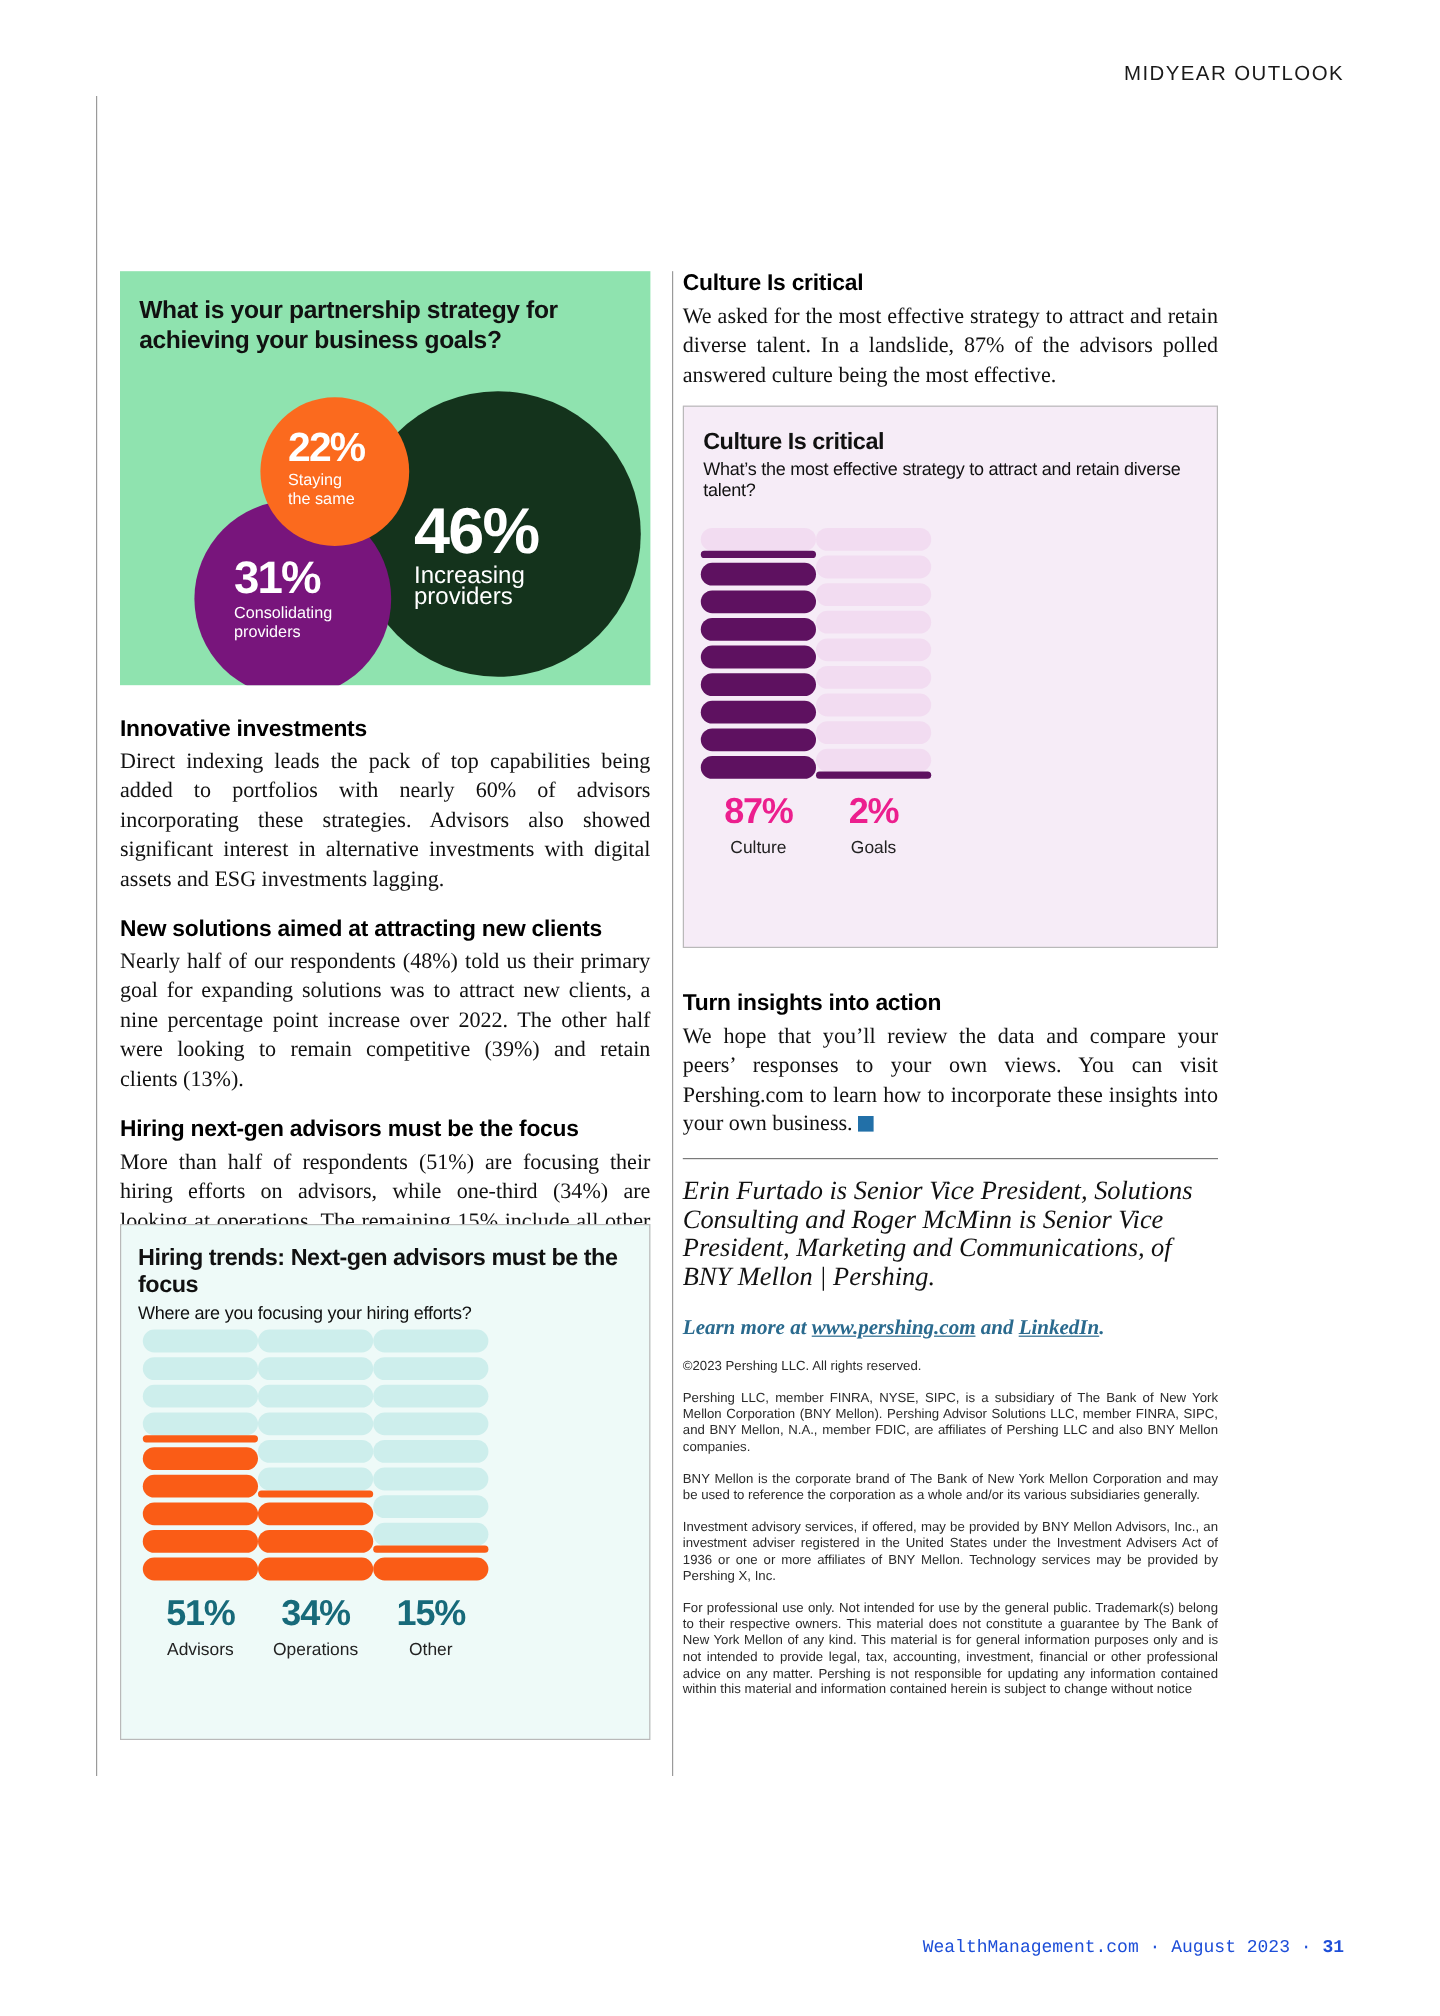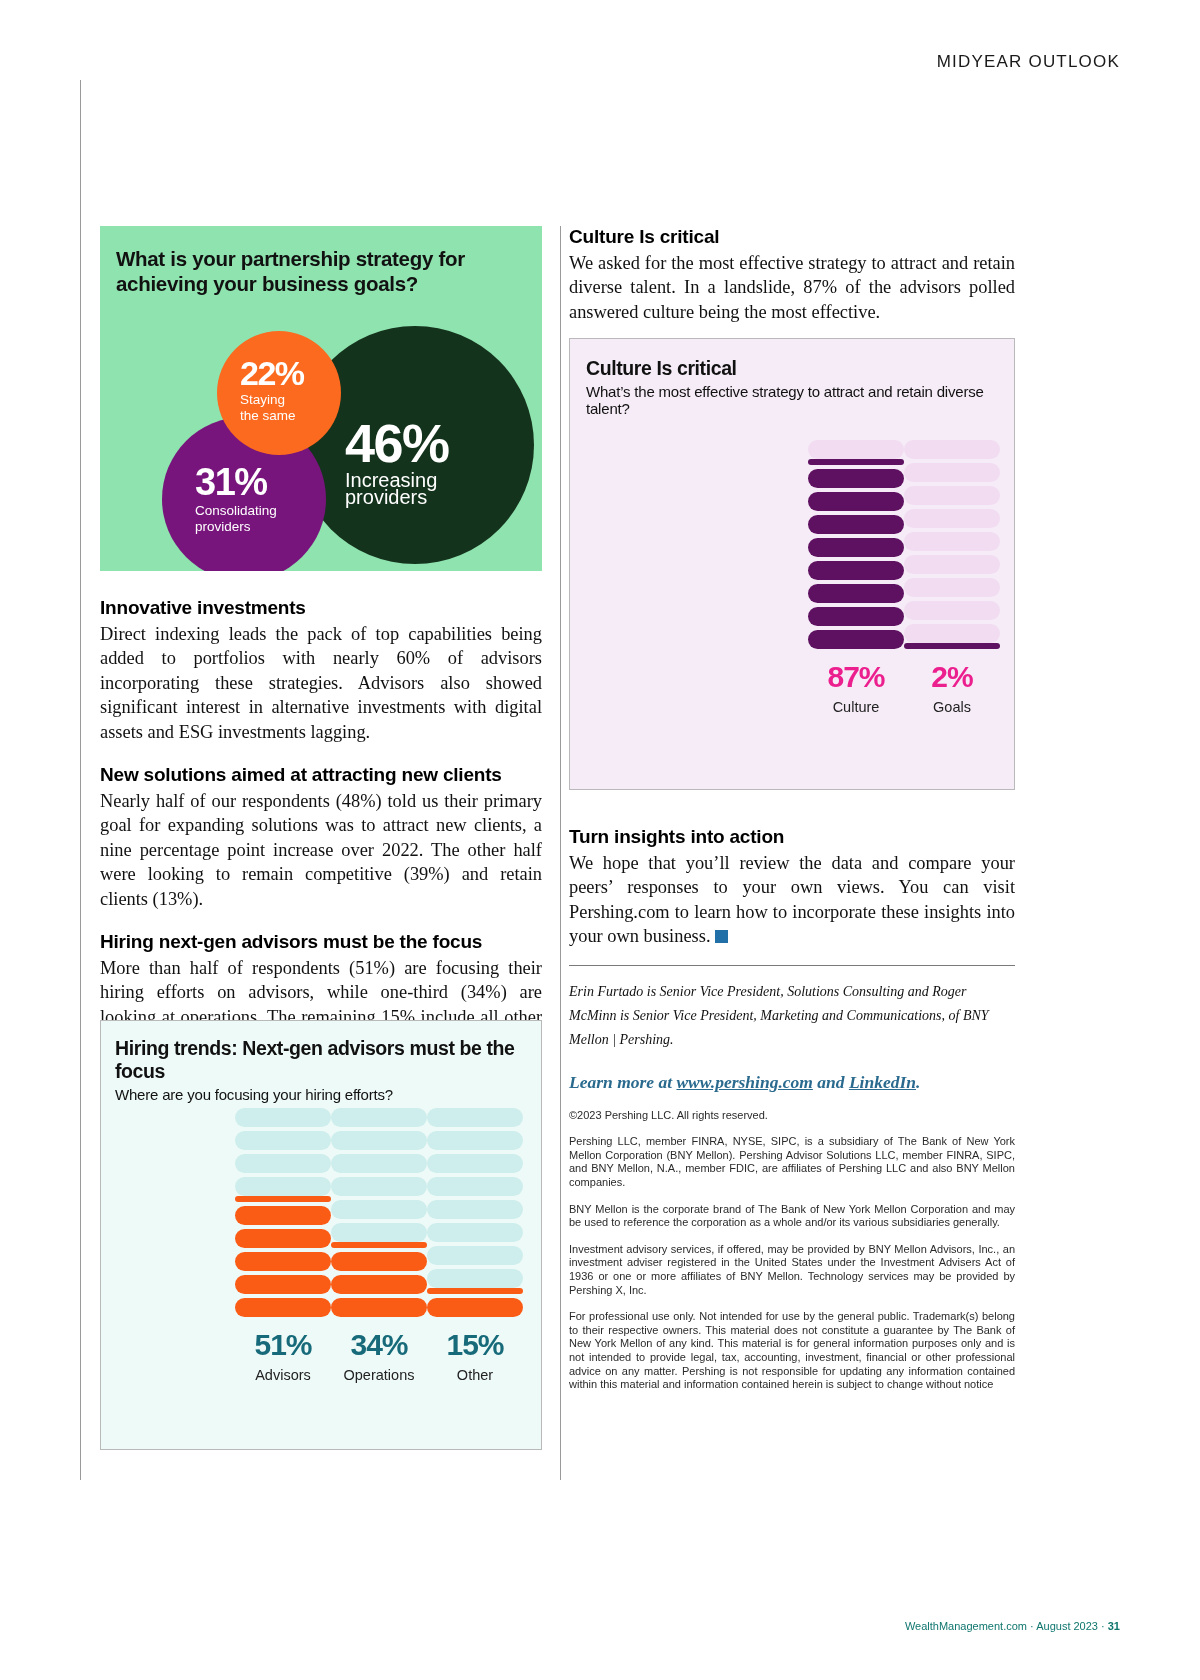--- a/index.html
+++ b/index.html
@@ -149,21 +149,21 @@
   }
   .chart-card .cs {
     font-family: "Liberation Sans", sans-serif;
     font-size: 15px;
     color: #111;
     margin-top: 3px;
     letter-spacing: -0.2px;
   }
   .bars {
     display: flex;
-    justify-content: flex-end;
+    justify-content: flex-start;
     align-items: flex-end;
   }
   .bar-col {
     display: flex;
     flex-direction: column;
     align-items: center;
   }
   .stack {
     display: flex;
     flex-direction: column-reverse;
@@ -221,21 +221,21 @@
 
   
   .hr-thin {
     border: none;
     border-top: 1px solid #7a7a7a;
     margin: 16px 0 14px 0;
   }
   .byline {
     font-family: "Liberation Serif", serif;
     font-style: italic;
-    font-size: 14px;
+    font-size: 22px;
     line-height: 24px;
     color: #111;
   }
   .learn {
     font-family: "Liberation Serif", serif;
     font-style: italic;
     font-weight: bold;
     font-size: 17.5px;
     color: #2a6a8e;
     margin-top: 20px;
@@ -256,23 +256,23 @@
     background: #2270a8;
     vertical-align: -1px;
     margin-left: 4px;
   }
 
   
   .footer {
     position: absolute;
     right: 80px;
     bottom: 48px;
-    font-family: Liberation Sans, sans-serif;
-    font-size: 11px;
-    color: #0f766e;
+    font-family: Liberation Mono, monospace;
+    font-size: 15px;
+    color: #1d4ed8;
   }
   .footer .pg { font-weight: bold; }
 </style>
 </head>
 <body>
 
 <div class="page-header">MIDYEAR OUTLOOK</div>
 <div class="rule-left"></div>
 <div class="rule-mid"></div>
 

